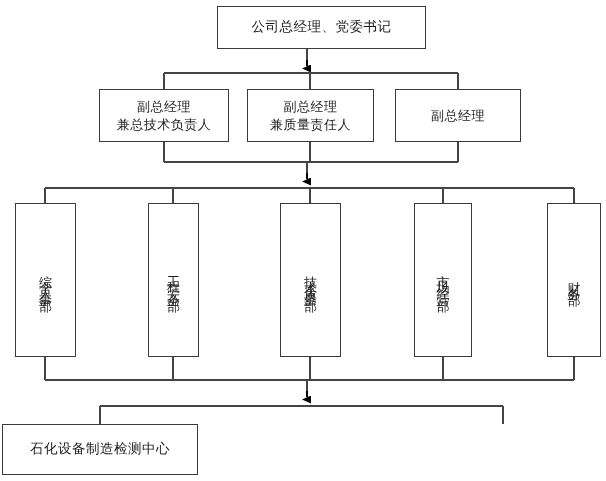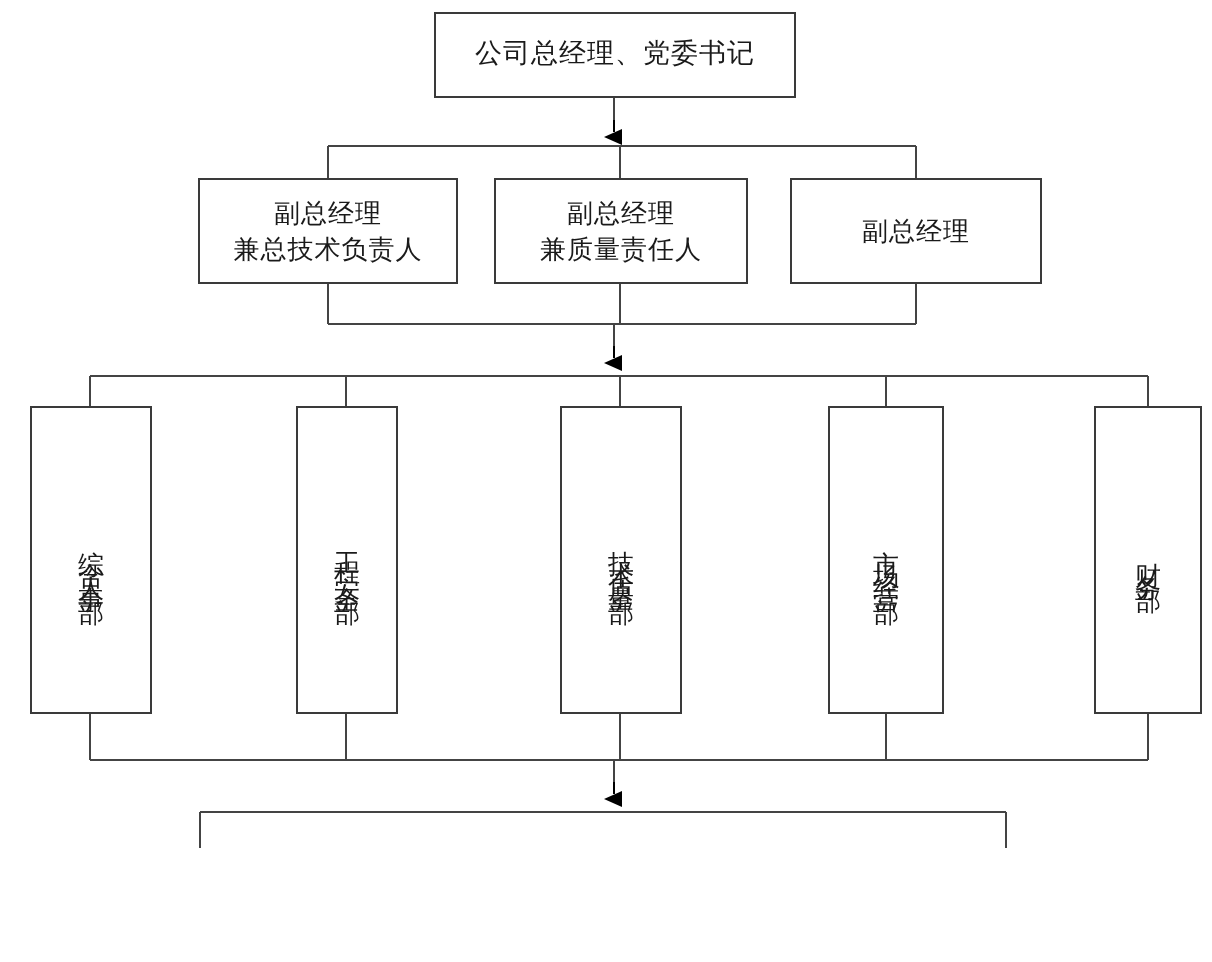--- a/index.html
+++ b/index.html
@@ -99,28 +99,29 @@
 
       <line x1="307" y1="380" x2="307" y2="394"></line>
       <path d="M307,391 L307,397" stroke="#000000" stroke-width="1.2" marker-end="url(#arrowhead)"></path>
 
       <line x1="100" y1="406" x2="503" y2="406"></line>
       <line x1="100" y1="406" x2="100" y2="424"></line>
       <line x1="503" y1="406" x2="503" y2="424"></line>
     </g>
   </svg>
 
-  <div class="node node-h" id="node-top" style="left: 217px; top: 6px; width: 181px; height: 43px; border-color: rgb(58, 58, 58); color: rgb(26, 26, 26); background: rgb(255, 255, 255);">公司总经理、党委书记</div>
+  <div class="node node-h" id="node-top" style="left: 217px; top: 6px; width: 209px; height: 43px; border-color: rgb(58, 58, 58); color: rgb(26, 26, 26); background: rgb(255, 255, 255);">公司总经理、党委书记</div>
 
   <div class="node node-h" id="node-vp-tech" style="left: 99px; top: 89px; width: 130px; height: 53px; border-color: rgb(58, 58, 58); color: rgb(26, 26, 26); background: rgb(255, 255, 255);">副总经理
 兼总技术负责人</div>
   <div class="node node-h" id="node-vp-quality" style="left: 247px; top: 89px; width: 127px; height: 53px; border-color: rgb(58, 58, 58); color: rgb(26, 26, 26); background: rgb(255, 255, 255);">副总经理
 兼质量责任人</div>
   <div class="node node-h" id="node-vp-general" style="left: 395px; top: 89px; width: 126px; height: 53px; border-color: rgb(58, 58, 58); color: rgb(26, 26, 26); background: rgb(255, 255, 255);">副总经理</div>
 
   <div class="node node-v" id="node-dept-hr" style="left: 15px; top: 203px; width: 61px; height: 154px; border-color: rgb(58, 58, 58); color: rgb(26, 26, 26); background: rgb(255, 255, 255);">综合人事部</div>
   <div class="node node-v" id="node-dept-safety" style="left: 148px; top: 203px; width: 51px; height: 154px; border-color: rgb(58, 58, 58); color: rgb(26, 26, 26); background: rgb(255, 255, 255);">工程安全部</div>
   <div class="node node-v" id="node-dept-quality" style="left: 280px; top: 203px; width: 61px; height: 154px; border-color: rgb(58, 58, 58); color: rgb(26, 26, 26); background: rgb(255, 255, 255);">技术质量部</div>
   <div class="node node-v" id="node-dept-market" style="left: 414px; top: 203px; width: 58px; height: 154px; border-color: rgb(58, 58, 58); color: rgb(26, 26, 26); background: rgb(255, 255, 255);">市场经营部</div>
   <div class="node node-v" id="node-dept-finance" style="left: 547px; top: 203px; width: 54px; height: 154px; border-color: rgb(58, 58, 58); color: rgb(26, 26, 26); background: rgb(255, 255, 255);">财务部</div>
 
+  <div class="node node-h" id="node-bl" style="left: 2px; top: 424px; width: 196px; height: 51px; border-color: rgb(58, 58, 58); color: rgb(26, 26, 26); background: rgb(255, 255, 255);">石化设备制造检测中心</div>
 
 </div>
 
 </body></html>

